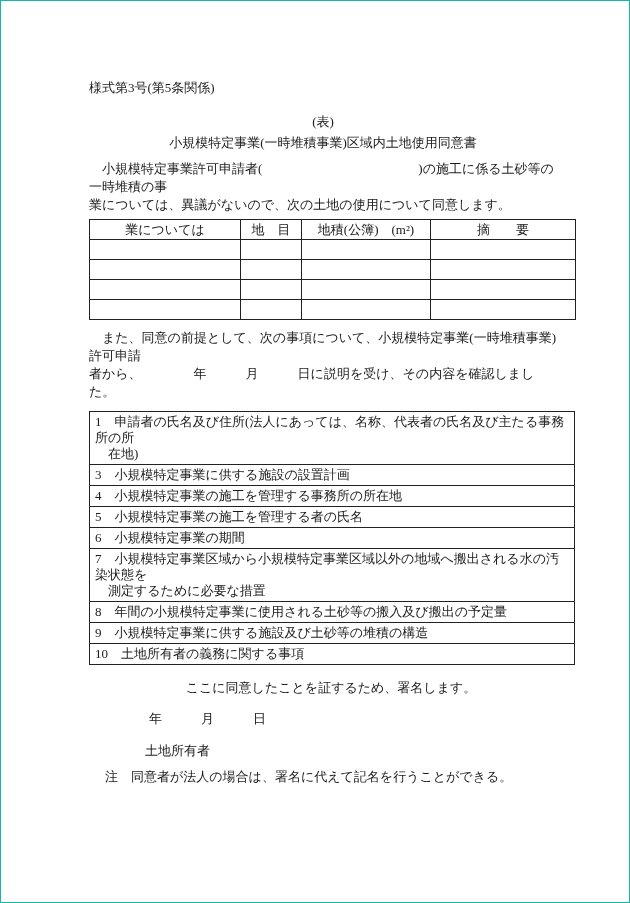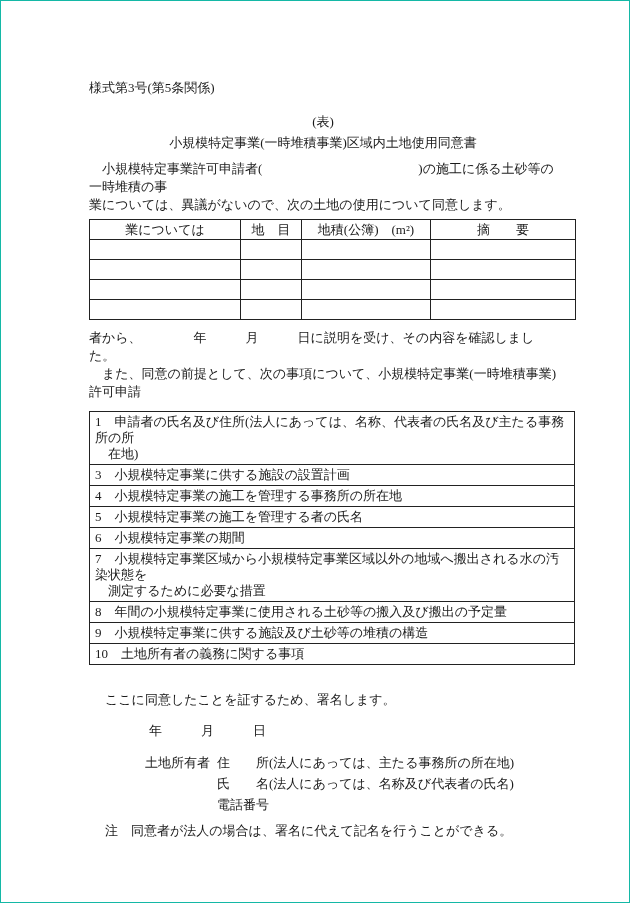--- a/index.html
+++ b/index.html
@@ -44,21 +44,21 @@
     border-radius:7px;
   }
   table.items td {
     border:1px solid #222;
     padding:2px 5px;
     line-height:16px;
     font-size:13px;
     text-align:left;
   }
   .item-line { display:block; }
-  .sign-statement { margin-top:26px; padding-left:16px; line-height:18px; }
+  .sign-statement { margin-top:14px; padding-left:16px; line-height:18px;text-align:center; }
   .sig-date       { margin-top:13px; padding-left:60px; line-height:18px; }
   .sig-owner      { margin-top:12px; padding-left:56px; display:flex; line-height:21px; }
   .sig-owner .owner-label { width:72px; flex:0 0 72px; }
   .note { margin-top:7px; padding-left:16px; line-height:18px; }
 </style>
 </head>
 <body>
 
 <div class="page">
 
@@ -108,22 +108,22 @@
     <tr>
       <td></td>
           <td></td>
           <td></td>
           <td></td>
     </tr>
   </tbody>
     </table>
 
   <div class="confirm">
+    <span class="item-line">　また、同意の前提として、次の事項について、小規模特定事業(一時堆積事業)許可申請</span>
     <span class="item-line">者から、　　　　年　　　月　　　日に説明を受け、その内容を確認しました。</span>
-    <span class="item-line">　また、同意の前提として、次の事項について、小規模特定事業(一時堆積事業)許可申請</span>
   </div>
 
   <table class="items">
     <tbody>
         <tr>
           <td>
       <span class="item-line">1　申請者の氏名及び住所(法人にあっては、名称、代表者の氏名及び主たる事務所の所</span>
       <span class="item-line">　在地)</span>
     </td>
         </tr>
@@ -170,22 +170,17 @@
         </tr>
   </tbody>
     </table>
 
   <div class="sign-statement">ここに同意したことを証するため、署名します。</div>
 
   <div class="sig-date">年　　　月　　　日</div>
 
   <div class="sig-owner">
     <span class="owner-label">土地所有者</span>
-    <span class="owner-lines">
-      <span class="item-line">住　　所(法人にあっては、主たる事務所の所在地)</span>
-      <span class="item-line">氏　　名(法人にあっては、名称及び代表者の氏名)</span>
-      <span class="item-line">電話番号</span>
-    </span>
   </div>
 
   <div class="note">注　同意者が法人の場合は、署名に代えて記名を行うことができる。</div>
 
 </div>
 
 </body></html>

